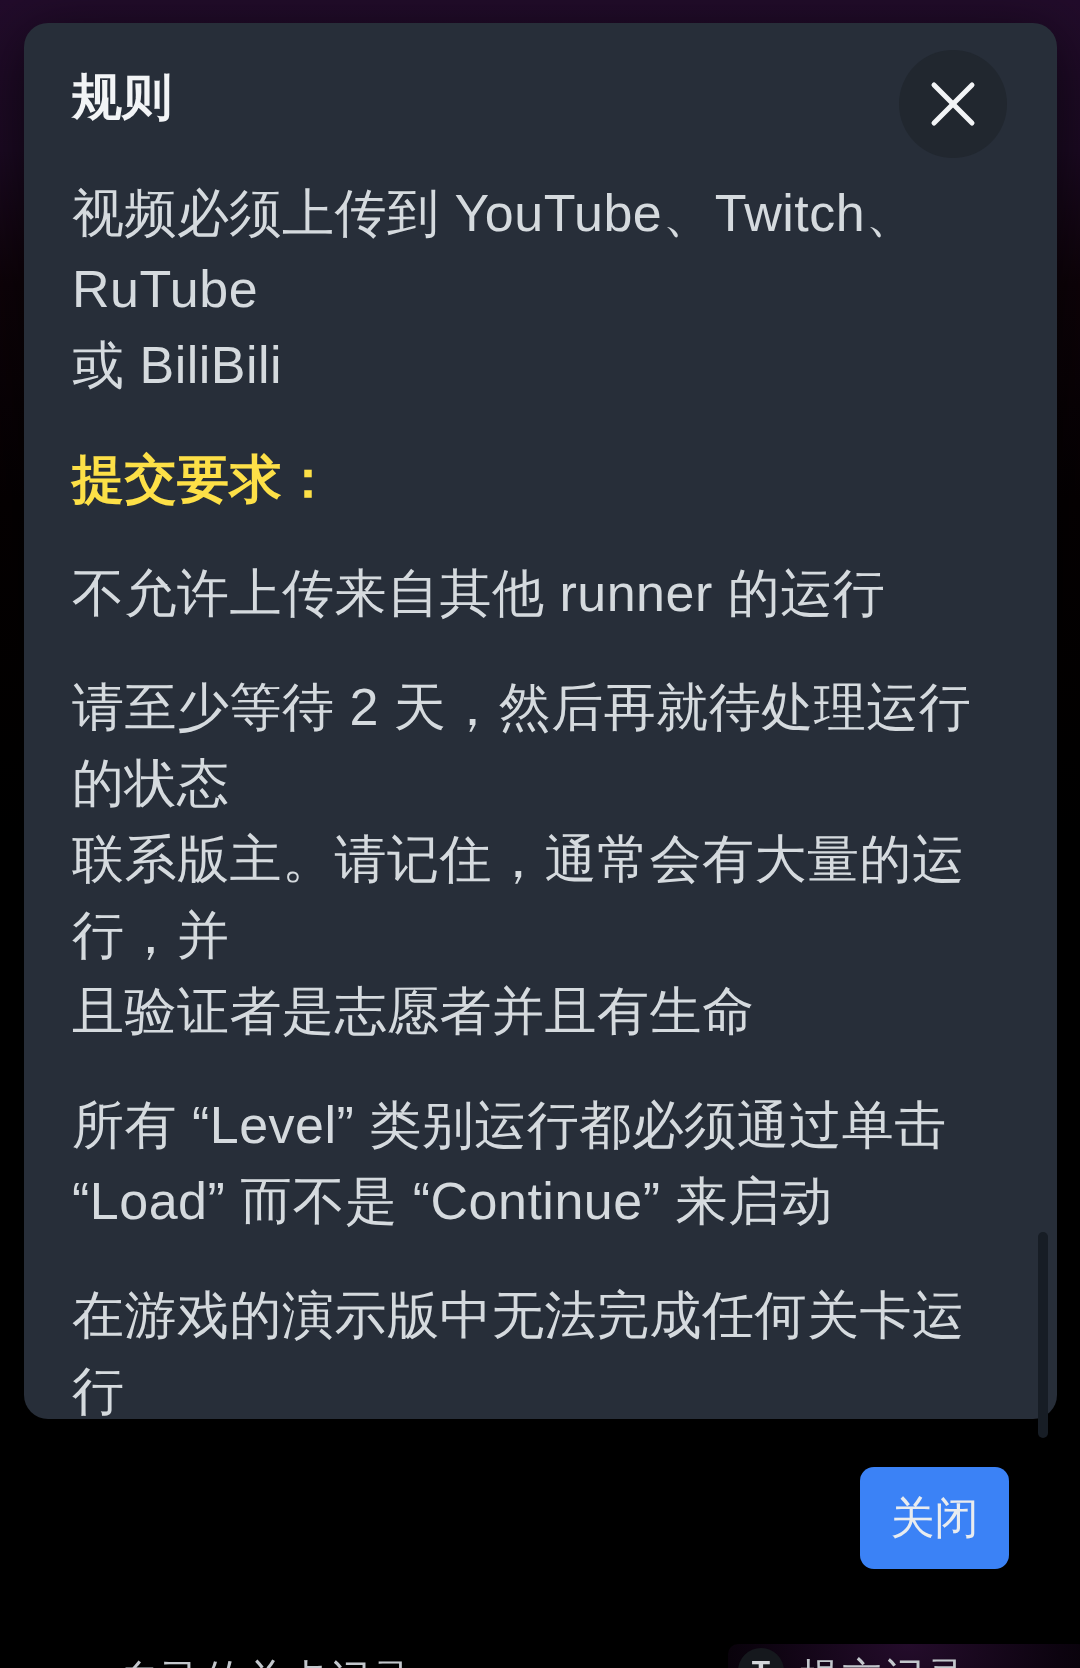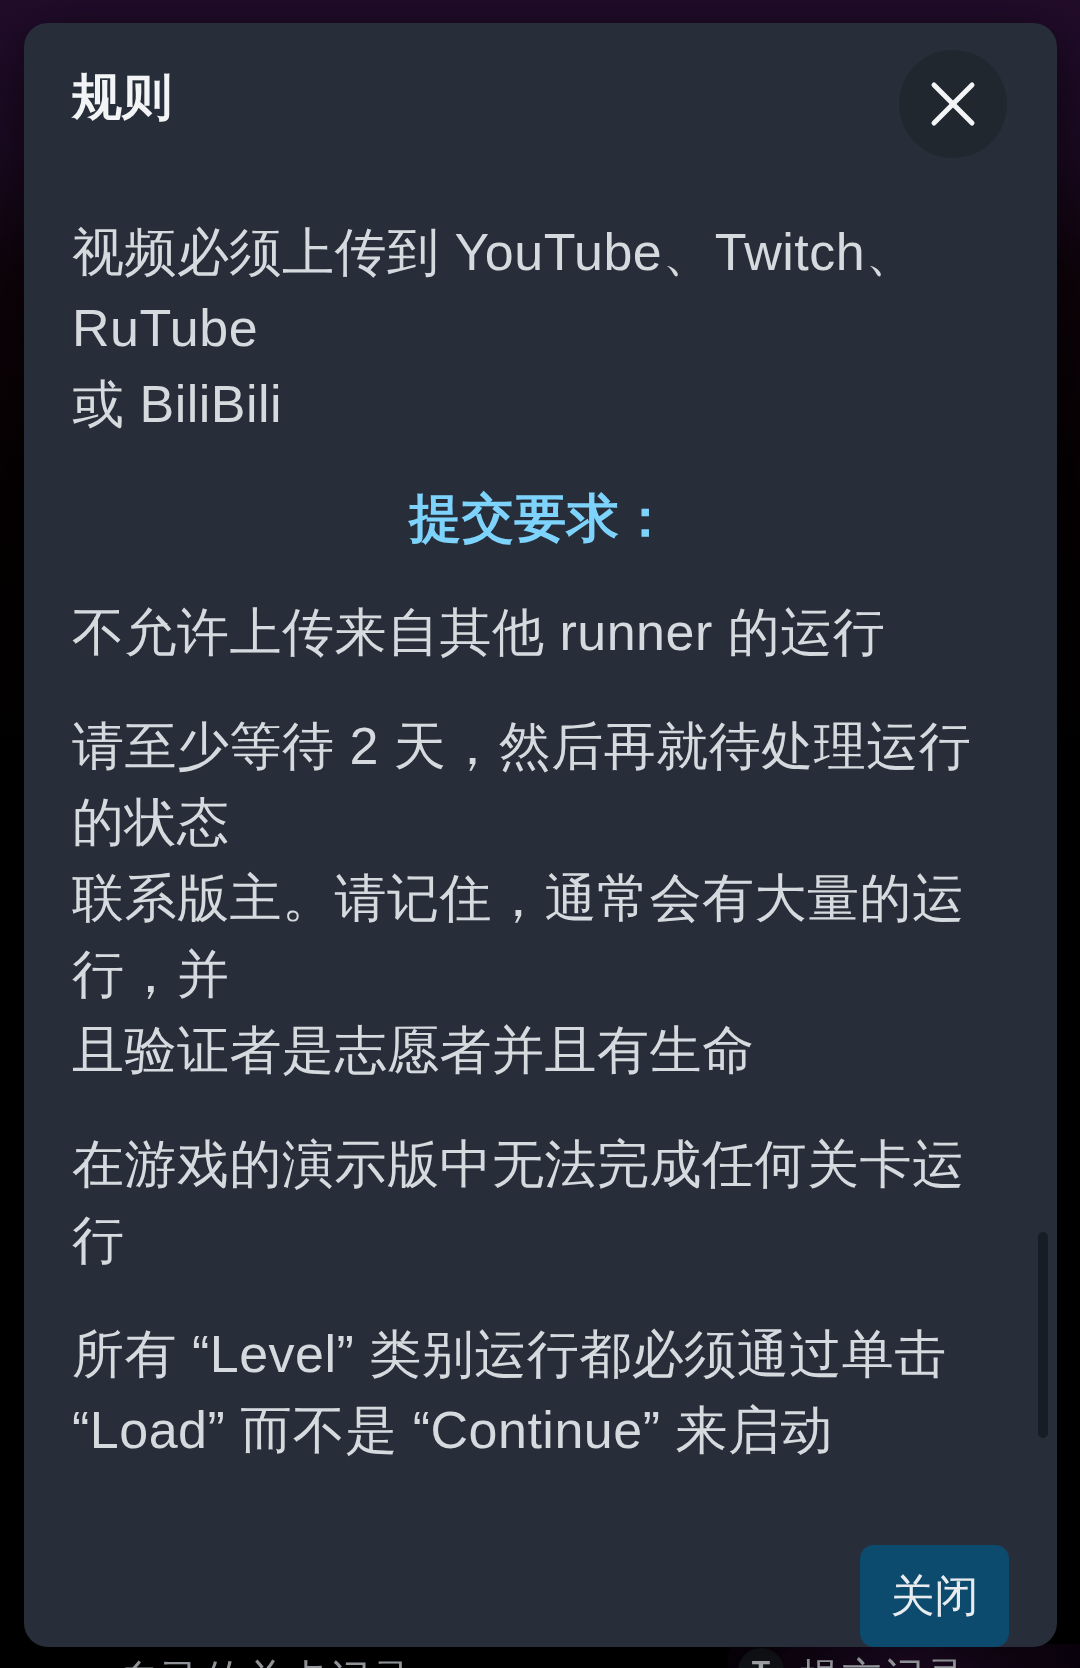--- a/index.html
+++ b/index.html
@@ -22,45 +22,45 @@
     padding:4px 10px;border-radius:10px;
   }
   .bg-avatar{
     width:46px;height:46px;border-radius:50%;background:#15181d;
     color:#d3d6da;font-size:30px;font-weight:700;
     display:flex;align-items:center;justify-content:center;flex:0 0 auto;
   }
   .bg-right-label{font-size:40px;color:#c3c7cc;letter-spacing:2px;white-space:nowrap;margin-top:2px;}
   
   .modal{
-    position:absolute;left:24px;top:23px;width:1033px;height:1624px;
+    position:absolute;left:24px;top:23px;width:1033px;height:1396px;
     background:#272e39;border-radius:24px;
     box-shadow:0 12px 60px rgba(0,0,0,.6);
     box-sizing:border-box;padding:42px 48px 44px 48px;
-    display:flex;flex-direction:column;gap:39px;
+    display:flex;flex-direction:column;
   }
   .modal-header{position:relative;margin-bottom:46px;flex:0 0 auto;}
   .modal-title{
     margin:0;font-size:50px;line-height:64px;font-weight:700;color:#f2f4f6;
   }
   .close-btn{
     position:absolute;top:-15px;right:2px;width:108px;height:108px;
     border:none;border-radius:50%;background:#21272f;cursor:pointer;
     display:flex;align-items:center;justify-content:center;padding:0;
   }
   .modal-body{flex:0 0 auto;}
   .para{
     margin:0 0 38px 0;font-size:52px;line-height:76px;color:#d5dade;
     white-space:pre-line;letter-spacing:.5px;
   }
-  .para[data-bold="true"]{font-weight:700;color:#7dd3fc;text-align:center;}
+  .para[data-bold="true"]{font-weight:700;color:#fde047;}
   .modal-footer{margin-top:auto;display:flex;justify-content:flex-end;flex:0 0 auto;}
   .close-text-btn{
     width:149px;height:102px;border:none;border-radius:14px;cursor:pointer;
-    background:#0c4a6e;color:#e9ecef;font-size:44px;
+    background:#3b82f6;color:#e9ecef;font-size:44px;
     font-family:inherit;display:flex;align-items:center;justify-content:center;
   }
   .scrollbar-thumb{
     position:absolute;left:1014px;top:1209px;width:10px;height:206px;
     background:#171d25;border-radius:5px;
   }
 </style>
 </head>
 <body>
 
@@ -85,23 +85,23 @@
 
   <div class="modal-body">
 
   <p class="para" data-bold="false">视频必须上传到 YouTube、Twitch、RuTube
 或 BiliBili</p>
       <p class="para" data-bold="true">提交要求：</p>
       <p class="para" data-bold="false">不允许上传来自其他 runner 的运行</p>
       <p class="para" data-bold="false">请至少等待 2 天，然后再就待处理运行的状态
 联系版主。请记住，通常会有大量的运行，并
 且验证者是志愿者并且有生命</p>
-      <p class="para" data-bold="false">在游戏的演示版中无法完成任何关卡运行</p>
       <p class="para" data-bold="false">所有 “Level” 类别运行都必须通过单击
 “Load” 而不是 “Continue” 来启动</p>
+      <p class="para" data-bold="false">在游戏的演示版中无法完成任何关卡运行</p>
     </div>
 
   <div class="modal-footer">
     <button class="close-text-btn">关闭</button>
   </div>
 
   <div class="scrollbar-thumb"></div>
 </div>
 
 </body></html>

